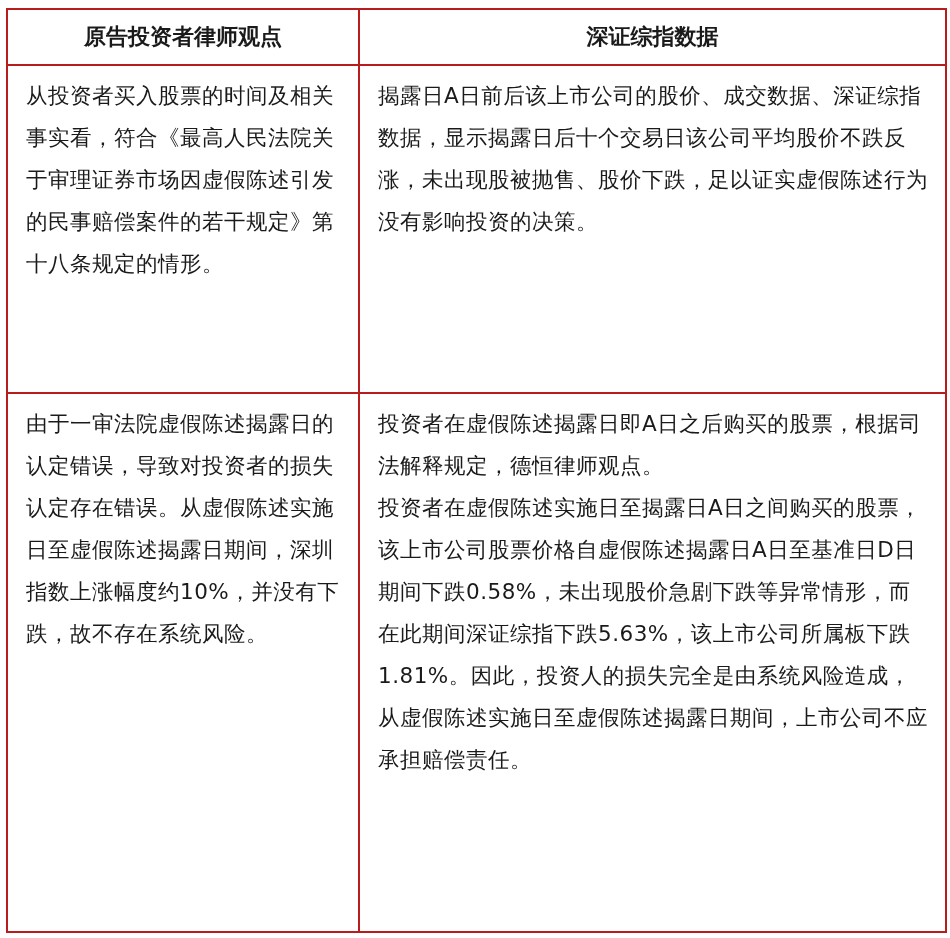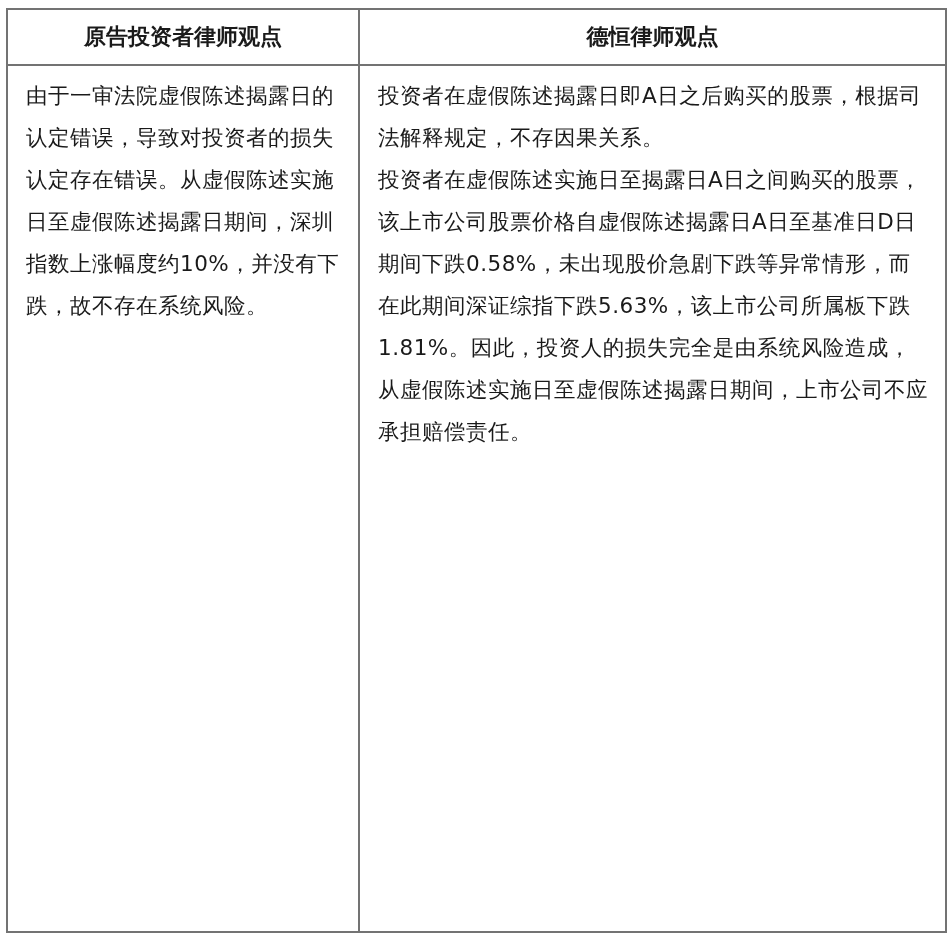--- a/index.html
+++ b/index.html
@@ -4,21 +4,21 @@
 <style>
   html, body { margin: 0; padding: 0; background: #ffffff; }
   body { width: 950px; height: 938px; position: relative; overflow: hidden;
          font-family: "DejaVu Sans", "Liberation Sans", sans-serif; color: #1a1a1a; }
   table.cmp {
     position: absolute; left: 6px; top: 8px;
     width: 939px; height: 925px;
     border-collapse: collapse; table-layout: fixed;
   }
   table.cmp td, table.cmp th {
-    border: 2px solid #737373;
+    border: 2px solid #b91c1c;
     vertical-align: top;
     padding: 0;
   }
   th { height: 54px; vertical-align: middle !important; font-weight: bold; font-size: 22px; text-align: center; }
   col.c1 { width: 352px; }
   col.c2 { width: 587px; }
   .cell { font-size: 21.5px; line-height: 42px; padding: 9px 14px 0 18px; letter-spacing: 0.5px; }
   .cell p { margin: 0; }
   tr.r1 td { height: 326px; }
 </style>
@@ -26,31 +26,43 @@
 <body>
 
 <table class="cmp">
   <colgroup>
       <col class="c1">
       <col class="c2">
     </colgroup>
   <thead>
     <tr>
       <th>原告投资者律师观点</th>
-      <th>德恒律师观点</th>
+      <th>深证综指数据</th>
     </tr>
   </thead>
   <tbody>
+    <tr class="r1">
+      <td>
+        <div class="cell">
+            <p>从投资者买入股票的时间及相关事实看，符合《最高人民法院关于审理证券市场因虚假陈述引发的民事赔偿案件的若干规定》第十八条规定的情形。</p>
+          </div>
+      </td>
+      <td>
+        <div class="cell">
+            <p>揭露日A日前后该上市公司的股价、成交数据、深证综指数据，显示揭露日后十个交易日该公司平均股价不跌反涨，未出现股被抛售、股价下跌，足以证实虚假陈述行为没有影响投资的决策。</p>
+          </div>
+      </td>
+    </tr>
     <tr class="r2">
       <td>
         <div class="cell">
             <p>由于一审法院虚假陈述揭露日的认定错误，导致对投资者的损失认定存在错误。从虚假陈述实施日至虚假陈述揭露日期间，深圳指数上涨幅度约10%，并没有下跌，故不存在系统风险。</p>
           </div>
       </td>
       <td>
         <div class="cell">
-          <p>投资者在虚假陈述揭露日即A日之后购买的股票，根据司法解释规定，不存因果关系。</p>
+          <p>投资者在虚假陈述揭露日即A日之后购买的股票，根据司法解释规定，德恒律师观点。</p>
           <p>投资者在虚假陈述实施日至揭露日A日之间购买的股票，该上市公司股票价格自虚假陈述揭露日A日至基准日D日期间下跌0.58%，未出现股价急剧下跌等异常情形，而在此期间深证综指下跌5.63%，该上市公司所属板下跌1.81%。因此，投资人的损失完全是由系统风险造成，从虚假陈述实施日至虚假陈述揭露日期间，上市公司不应承担赔偿责任。</p>
         </div>
       </td>
     </tr>
   </tbody>
 </table>
 
 </body></html>

